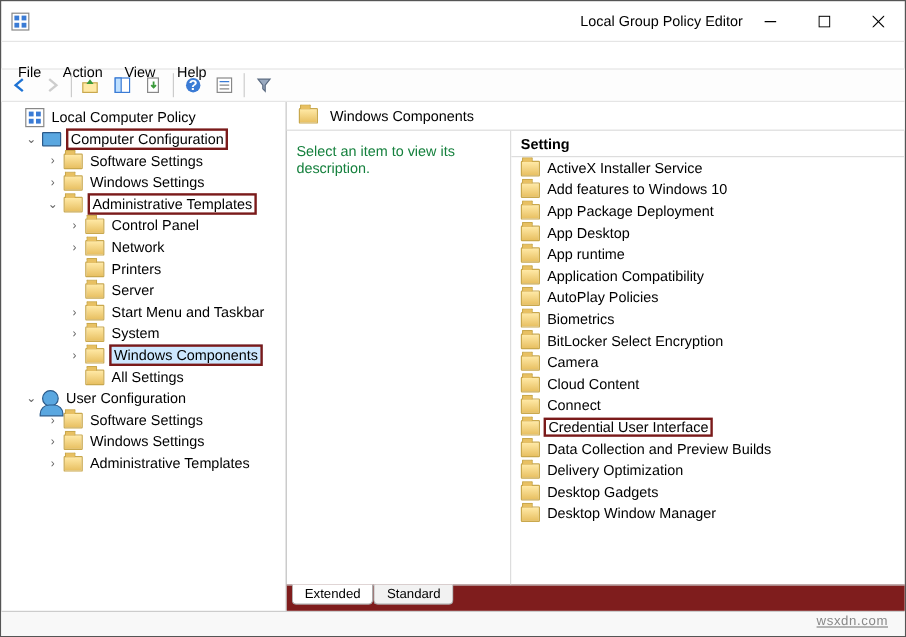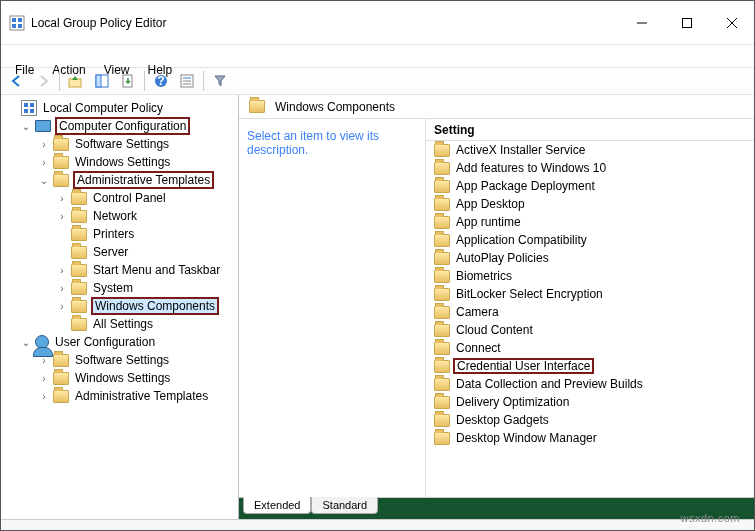--- a/index.html
+++ b/index.html
@@ -1,18 +1,18 @@
 <!DOCTYPE html>
 <html><head>
 <meta charset="utf-8">
 <style>
 * { box-sizing: border-box; margin: 0; padding: 0; font-family: "Segoe UI", Tahoma, sans-serif; font-size: 12px; }
 body { background: #fff; width: 755px; height: 531px; overflow: hidden; border: 1px solid #555; position: relative; }
 
-.titlebar { height: 44px; display: flex; align-items: center; padding: 0 0 0 8px; border-bottom: 1px solid #e5e5e5; }
+.titlebar { height: 34px; display: flex; align-items: center; padding: 0 0 0 8px; border-bottom: 1px solid #e5e5e5; text-align: right; }
 .titlebar .icon { width: 16px; height: 16px; margin-right: 6px; }
 .titlebar .title { flex: 1; font-size: 12px; }
 .titlebar .winbtn { width: 45px; height: 29px; display: flex; align-items: center; justify-content: center; }
 
 .menubar { height: 22px; display: flex; align-items: center; padding: 0 6px; gap: 2px; }
 .menubar .mitem { padding: 2px 8px; cursor: default; margin-top: 28px; }
 
 .toolbar { height: 28px; border-top: 1px solid #e5e5e5; border-bottom: 1px solid #e5e5e5; background: #fdfdfd; display: flex; align-items: center; padding: 0 4px; gap: 2px; }
 .toolbar .tbtn { width: 24px; height: 24px; display: flex; align-items: center; justify-content: center; border: 1px solid transparent; }
 .toolbar .sep { width:1px; height:20px; background:#ccc; margin:0 2px; }
@@ -33,35 +33,35 @@
 .rootico { width:16px; height:16px; margin:0 4px 0 2px; background:#fff; border:1px solid #888; position:relative; }
 .rootico::after { content:""; position:absolute; width:4px; height:4px; background:#3a7bd5; top:2px; left:2px; box-shadow:6px 0 #3a7bd5,0 6px #3a7bd5,6px 6px #3a7bd5; }
 .pcico { width:16px; height:12px; margin:0 4px 0 2px; background:#5aa7e0; border:1px solid #2a5a8a; border-radius:1px; }
 .userico { width:14px; height:14px; margin:0 4px 0 2px; background:#5aa7e0; border-radius:50%; border:1px solid #2a5a8a; position:relative; }
 .userico::after{content:"";position:absolute;width:18px;height:8px;background:#5aa7e0;border:1px solid #2a5a8a;border-radius:8px 8px 0 0;top:11px;left:-3px;}
 
 .right-header { height: 24px; background: #fff; border-bottom: 1px solid #ddd; display: flex; align-items: center; padding: 0 8px; }
 .right-header .htxt { font-size: 12px; margin-left: 6px; }
 
 .right-body { flex:1; display:flex; position: relative; }
-.descpane { width: 186px; padding: 10px 8px; font-size: 12px; color: #3b82f6; }
+.descpane { width: 186px; padding: 10px 8px; font-size: 12px; color: #15803d; }
 .listpane { flex:1; border-left: 1px solid #ddd; display:flex; flex-direction:column; position:relative; overflow:hidden; }
 .listhead { height: 22px; border-bottom: 1px solid #ddd; display:flex; align-items:center; padding-left: 8px; font-weight: bold; }
 .listbody { flex:1; overflow-y: scroll; overflow-x: scroll; }
 .litem { display:flex; align-items:center; height:18px; padding-left: 6px; white-space:nowrap; cursor:default; }
 .litem .lbl { padding:0 2px; }
 .litem.hl .lbl { outline:2px solid #7a1a1a; outline-offset:-1px; padding:0 3px; }
 
-.tabs { height:22px; border-top:1px solid #ccc; display:flex; align-items:flex-start; padding-left:4px; background:#14532d; }
+.tabs { height:22px; border-top:1px solid #ccc; display:flex; align-items:flex-start; padding-left:4px; background:#7f1d1d; }
 .tab { padding:2px 10px; font-size:11px; border:1px solid #aaa; border-top:none; background:#f2f2f2; border-radius:0 0 4px 4px; margin-right:0px; cursor:default; position:relative; top:-1px; }
 .tab.active { background:#fff; }
 
 .status { height:22px; border-top:1px solid #ccc; background:#f8f8f8; }
 
-.wm { position:absolute; right:14px; bottom:6px; color:#888; font-size:11px; letter-spacing:.5px; pointer-events:none; }
+.wm { position:absolute; right:14px; bottom:6px; color:#888; font-size:11px; letter-spacing:.5px; pointer-events:none;text-decoration:underline; }
 
 svg { display:block; }
 
 ::-webkit-scrollbar { width:17px; height:17px; }
 ::-webkit-scrollbar-track { background:#f0f0f0; }
 ::-webkit-scrollbar-thumb { background:#c1c1c1; }
 ::-webkit-scrollbar-button { background:#f0f0f0; height:17px; width:17px; border:1px solid #ddd; }
 </style>
 </head>
 <body>

